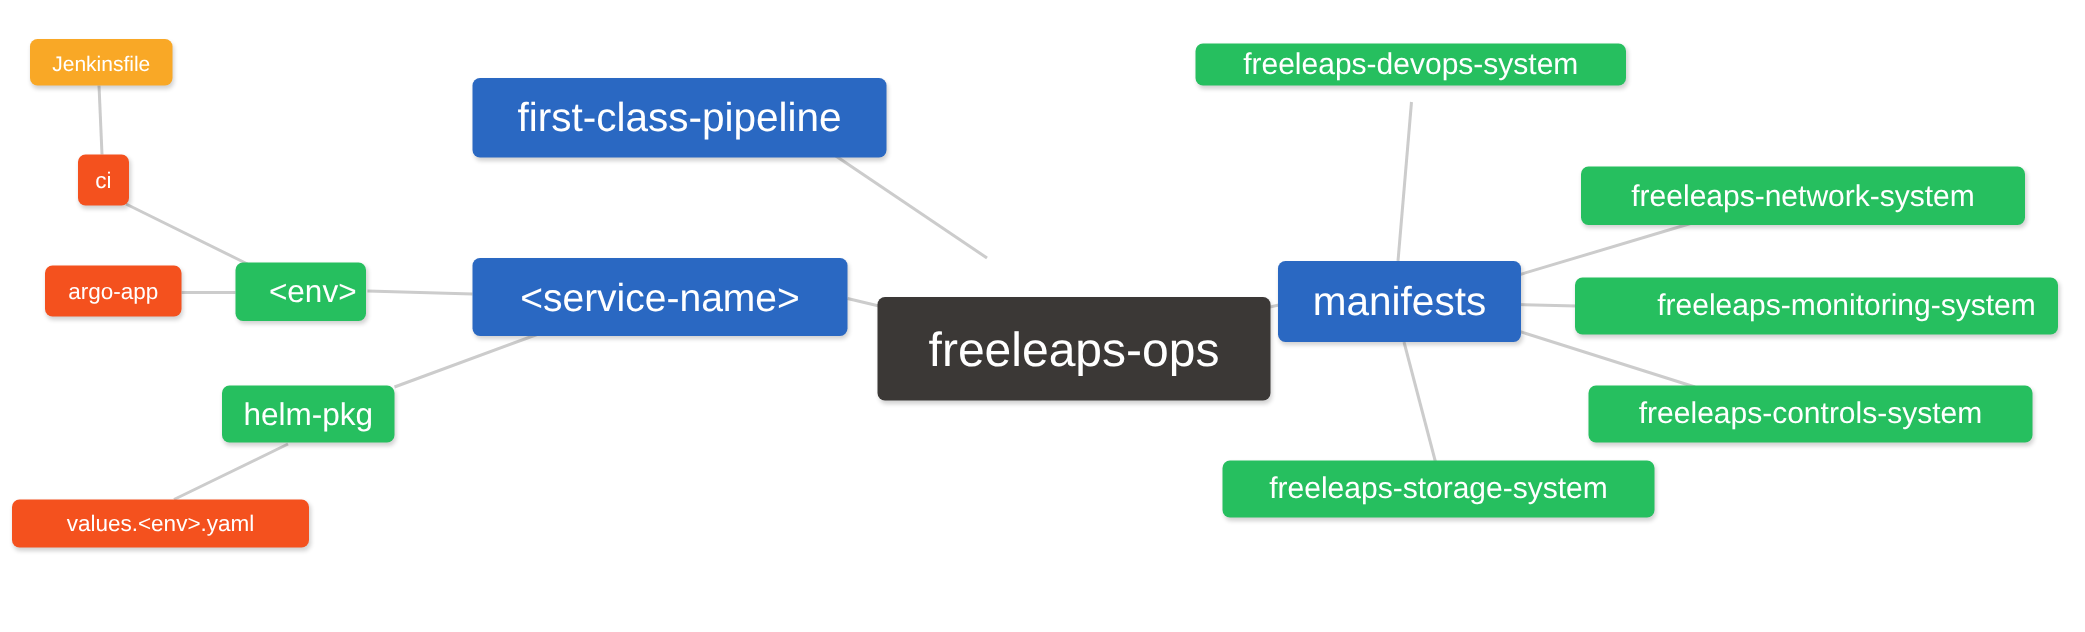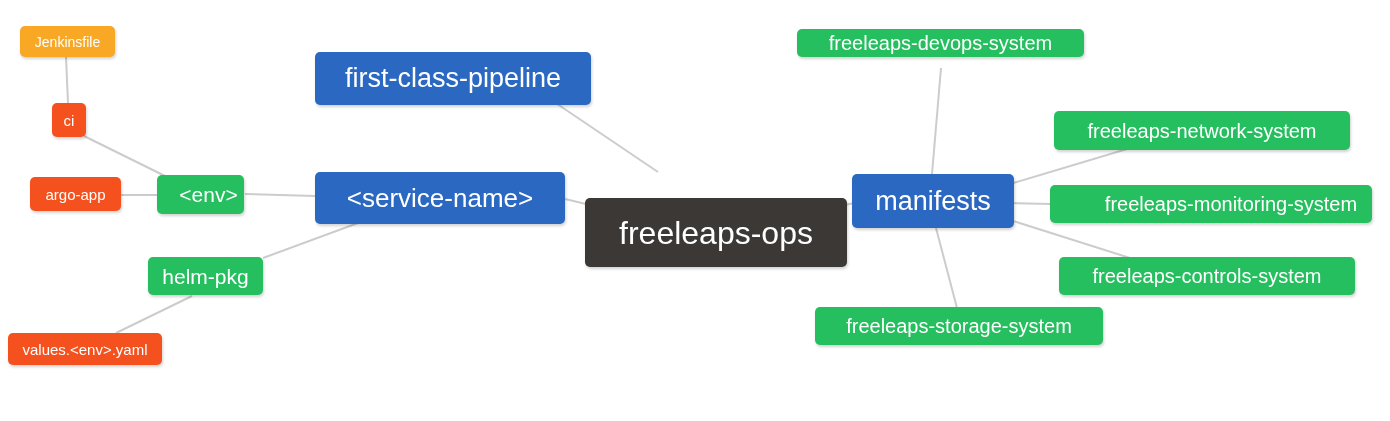--- a/index.html
+++ b/index.html
@@ -54,21 +54,21 @@
     <line x1="1010" y1="203" x2="1051" y2="204"></line>
     <line x1="1010" y1="220" x2="1130" y2="258"></line>
     <line x1="936" y1="228" x2="957" y2="308"></line>
   </svg>
 
   <div class="node c-orange" style="left:20px;  top:26px;  width:95px;  height:31px; font-size:14px;">Jenkinsfile</div>
   <div class="node c-red" style="left:52px;  top:103px; width:34px;  height:34px; font-size:15px;">ci</div>
   <div class="node c-red" style="left:30px;  top:177px; width:91px;  height:34px; font-size:15px;text-align:right;">argo-app</div>
   <div class="node c-green" style="left:157px; top:175px; width:87px;  height:39px; font-size:21px;padding-left:16px;">&lt;env&gt;</div>
   <div class="node c-green" style="left:148px; top:257px; width:115px; height:38px; font-size:21px;">helm-pkg</div>
-  <div class="node c-red" style="left:8px;   top:333px; width:154px; height:32px; font-size:15px;">values.&lt;env&gt;.yaml</div>
+  <div class="node c-red" style="left:8px;   top:333px; width:198px; height:32px; font-size:15px;">values.&lt;env&gt;.yaml</div>
   <div class="node c-blue" style="left:315px; top:52px;  width:276px; height:53px; font-size:27px;">first-class-pipeline</div>
   <div class="node c-blue" style="left:315px; top:172px; width:250px; height:52px; font-size:26px;">&lt;service-name&gt;</div>
   <div class="node c-root" style="left:585px; top:171px; width:262px; height:69px; font-size:32px;margin-top:27px;">freeleaps-ops</div>
   <div class="node c-blue" style="left:852px; top:174px; width:162px; height:54px; font-size:27px;">manifests</div>
   <div class="node c-green" style="left:797px;  top:29px;  width:287px; height:28px; font-size:20px;">freeleaps-devops-system</div>
   <div class="node c-green" style="left:1054px; top:111px; width:296px; height:39px; font-size:20px;">freeleaps-network-system</div>
   <div class="node c-green" style="left:1050px; top:185px; width:322px; height:38px; font-size:20px;padding-left:40px;">freeleaps-monitoring-system</div>
   <div class="node c-green" style="left:1059px; top:257px; width:296px; height:38px; font-size:20px;">freeleaps-controls-system</div>
   <div class="node c-green" style="left:815px;  top:307px; width:288px; height:38px; font-size:20px;">freeleaps-storage-system</div>
 

